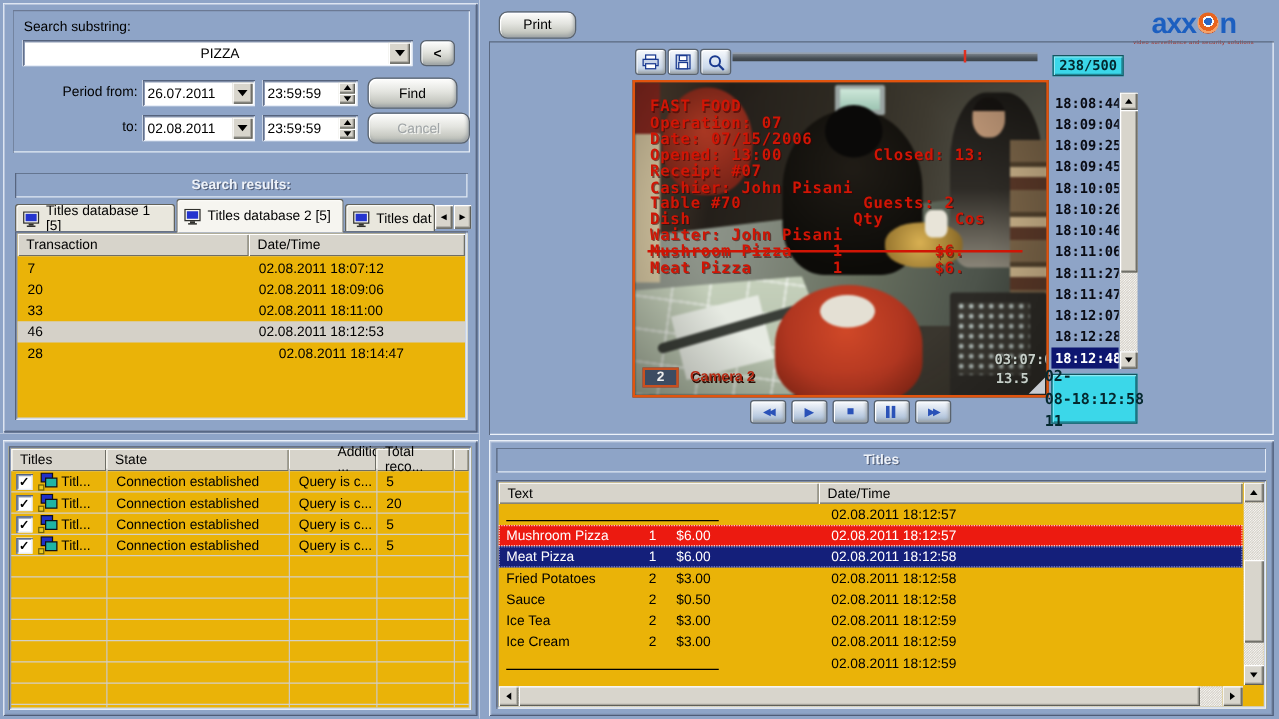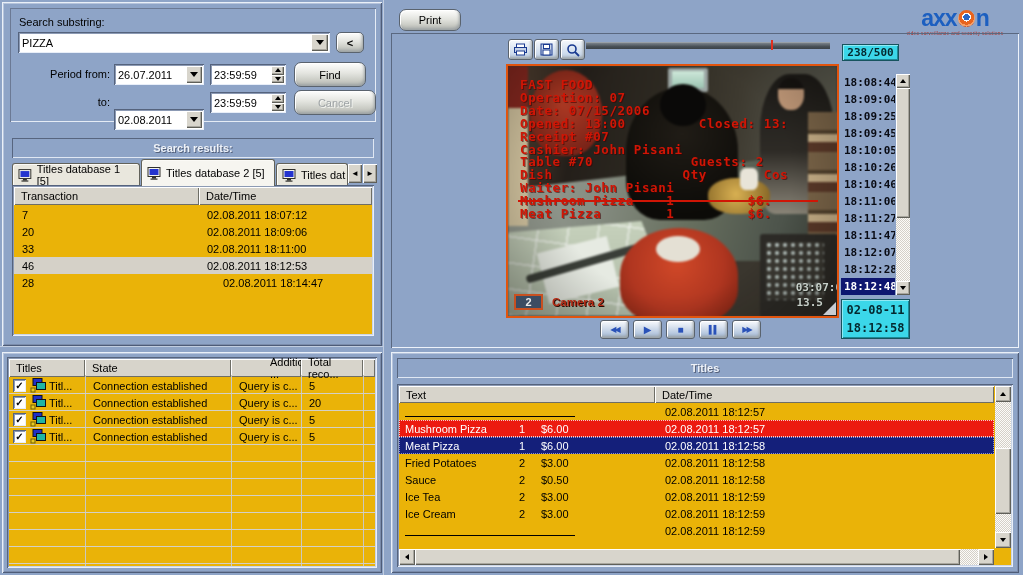--- a/index.html
+++ b/index.html
@@ -64,21 +64,21 @@
 </style>
 </head>
 <body>
 
 <div class="abs raised3" style="left:2px;top:2px;width:380px;height:344px;">
 
   <div class="abs etched" style="left:8px;top:6px;width:366px;height:114px;"></div>
 
   <div class="abs" style="left:17px;top:14px;">Search substring:</div>
 
-  <div class="abs field" style="left:16px;top:30px;width:312px;height:21px;">
+  <div class="abs field" style="left:16px;top:30px;width:312px;height:21px;justify-content:center;">
     <span>PIZZA</span>
     <div class="abs wbtn" style="right:2px;top:2px;width:17px;height:17px;">
       <span class="tri-down"></span>
     </div>
   </div>
   <div class="abs btn3d" style="left:334px;top:30px;width:28px;height:21px;border-radius:5px;">
     <span style="font-weight:bold;">&lt;</span>
   </div>
 
   <div class="abs" style="left:8px;top:66px;width:100px;text-align:right;">Period from:</div>
@@ -97,21 +97,21 @@
       <div class="wbtn">
           <span class="tri-down-s"></span>
         </div>
     </div>
   </div>
   <div class="abs btn3d" style="left:292px;top:60px;width:72px;height:25px;">
     <span>Find</span>
   </div>
 
   <div class="abs" style="left:8px;top:94px;width:100px;text-align:right;">to:</div>
-  <div class="abs field" style="left:112px;top:107px;width:90px;height:21px;">
+  <div class="abs field" style="left:112px;top:90px;width:90px;height:21px;">
     <span>02.08.2011</span>
     <div class="abs wbtn" style="right:2px;top:2px;width:16px;height:17px;">
       <span class="tri-down"></span>
     </div>
   </div>
   <div class="abs field" style="left:208px;top:90px;width:76px;height:21px;">
     <span>23:59:59</span>
     <div class="spinstack">
       <div class="wbtn">
           <span class="tri-up-s"></span>
@@ -474,21 +474,21 @@
     <div class="sbtn abs" style="left:0;top:0;width:14px;height:14px;">
         <span class="tri-up-s"></span>
       </div>
     <div class="strack abs" style="left:0;top:14px;width:14px;height:193px;"></div>
     <div class="sthumb abs" style="left:0;top:14px;width:14px;height:130px;"></div>
     <div class="sbtn abs" style="left:0;bottom:0;width:14px;height:14px;">
         <span class="tri-down-s"></span>
       </div>
   </div>
 
-  <div class="abs cyanbox mono" style="left:450px;top:266px;width:69px;height:40px;flex-direction:column;font-size:12px;line-height:18px;">
+  <div class="abs cyanbox mono" style="left:450px;top:266px;width:69px;height:40px;flex-direction:row;font-size:12px;line-height:18px;">
     <span>02-08-11</span>
     <span>18:12:58</span>
   </div>
 </div>
 
 <div class="abs raised3" style="left:391px;top:352px;width:628px;height:221px;">
   <div class="abs sunkenbar hdrbar" style="left:6px;top:6px;width:616px;height:20px;">
     <span>Titles</span>
   </div>
 

